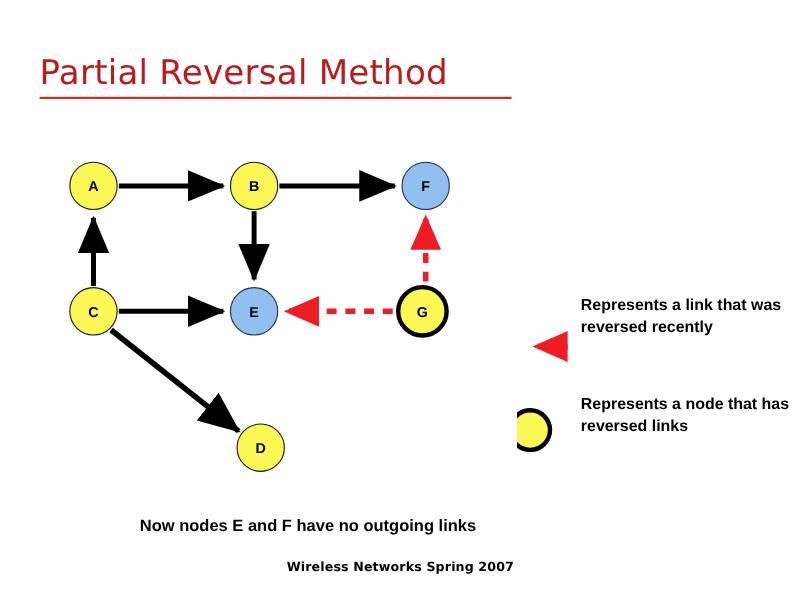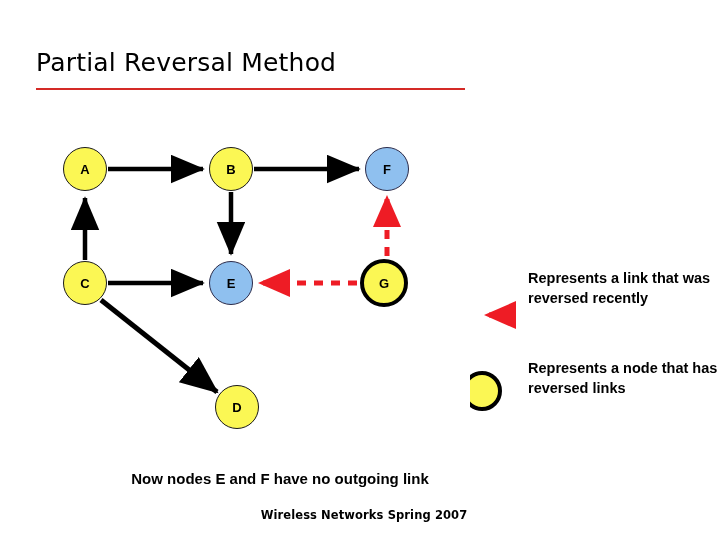--- a/index.html
+++ b/index.html
@@ -19,23 +19,23 @@
     inset: 0;
     width: 720px;
     height: 540px;
   }
   
   #title {
     position: absolute;
     left: 36px;
     top: 48px;
     font-family: "DejaVu Sans", sans-serif;
-    font-size: 25px;
+    font-size: 31px;
     font-weight: 400;
-    color: #000000;
+    color: #b91c1c;
     letter-spacing: 0.2px;
     white-space: nowrap;
   }
   #title-rule {
     position: absolute;
     left: 36px;
     top: 88px;
     width: 429px;
     height: 2px;
     background: #d42a26;
@@ -191,16 +191,16 @@
     <span>D</span>
   </div>
 
   <div class="legend-text" id="legend-link-text">Represents a link that was reversed recently</div>
 
   <div id="legend-node-swatch">
     <div class="circ"></div>
   </div>
   <div class="legend-text" id="legend-node-text">Represents a node that has reversed links</div>
 
-  <div id="caption-main">Now nodes E and F have no outgoing link</div>
+  <div id="caption-main">Now nodes E and F have no outgoing links</div>
   <div id="caption-footer">Wireless Networks Spring 2007</div>
 
 </div>
 
 </body></html>

